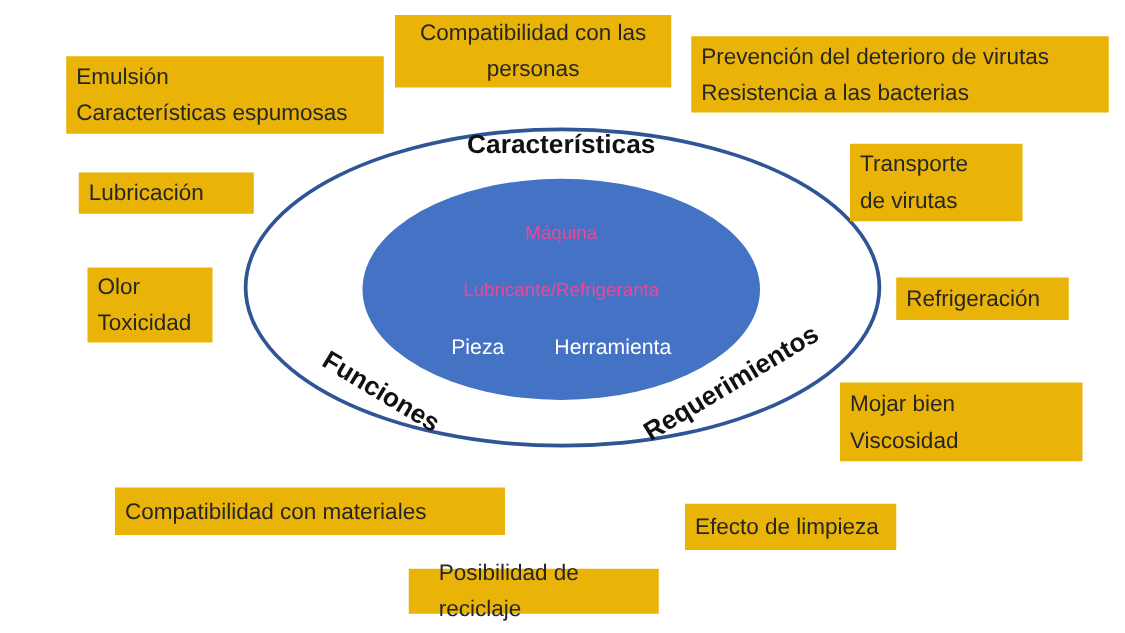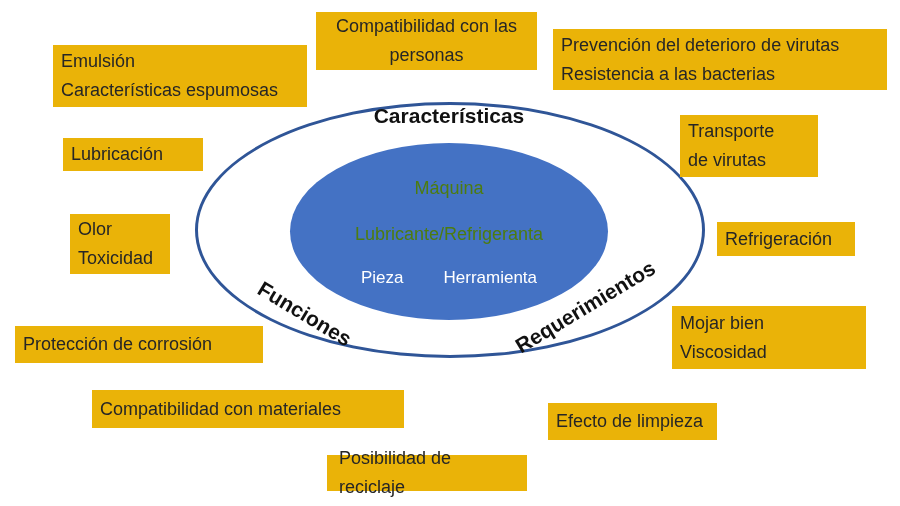--- a/index.html
+++ b/index.html
@@ -23,22 +23,22 @@
     position:absolute;
     left:290px;top:143px;
     width:318px;height:177px;
     background:#4472c4;
     border-radius:50%;
   }
   .center-text{
     position:absolute;
     left:290px;width:318px;
     text-align:center;
-    color:#4d7c0f;
-    font-size:18px;
+    color:#ec4899;
+    font-size:15px;
     line-height:1.2;
   }
   .center-machine{top:178px;}
   .center-lubricant{top:224px;}
   .center-row{
     position:absolute;
     left:290px;width:318px;top:268px;
     display:flex;justify-content:center;gap:40px;
     color:#ffffff;font-size:17px;
   }
@@ -65,21 +65,21 @@
     white-space:pre-line;
   }
   .box-centered{justify-content:center;text-align:center;}
   .box-emulsion{left:53px;top:45px;width:254px;height:62px;}
   .box-personas{left:316px;top:12px;width:221px;height:58px;}
   .box-prevencion{left:553px;top:29px;width:334px;height:61px;}
   .box-lubricacion{left:63px;top:138px;width:140px;height:33px;}
   .box-olor{left:70px;top:214px;width:100px;height:60px;}
   .box-proteccion{left:15px;top:326px;width:248px;height:37px;}
   .box-materiales{left:92px;top:390px;width:312px;height:38px;}
-  .box-reciclaje{left:327px;top:455px;width:200px;height:36px;padding:0 12px;}
+  .box-reciclaje{left:327px;top:455px;width:200px;height:36px;padding:0 24px;}
   .box-limpieza{left:548px;top:403px;width:169px;height:37px;text-align:center;}
   .box-mojar{left:672px;top:306px;width:194px;height:63px;}
   .box-refrigeracion{left:717px;top:222px;width:138px;height:34px;}
   .box-transporte{left:680px;top:115px;width:138px;height:62px;}
 </style>
 </head>
 <body>
 
 <div class="stage">
 
@@ -100,21 +100,20 @@
 
   <div class="box box-emulsion">Emulsión
 Características espumosas</div>
   <div class="box box-centered box-personas">Compatibilidad con las
 personas</div>
   <div class="box box-prevencion">Prevención del deterioro de virutas
 Resistencia a las bacterias</div>
   <div class="box box-lubricacion">Lubricación</div>
   <div class="box box-olor">Olor
 Toxicidad</div>
-  <div class="box box-proteccion">Protección de corrosión</div>
   <div class="box box-materiales">Compatibilidad con materiales</div>
   <div class="box box-reciclaje">Posibilidad de reciclaje</div>
   <div class="box box-limpieza">Efecto de limpieza</div>
   <div class="box box-mojar">Mojar bien
 Viscosidad</div>
   <div class="box box-refrigeracion">Refrigeración</div>
   <div class="box box-transporte">Transporte
 de virutas</div>
 
 </div>

